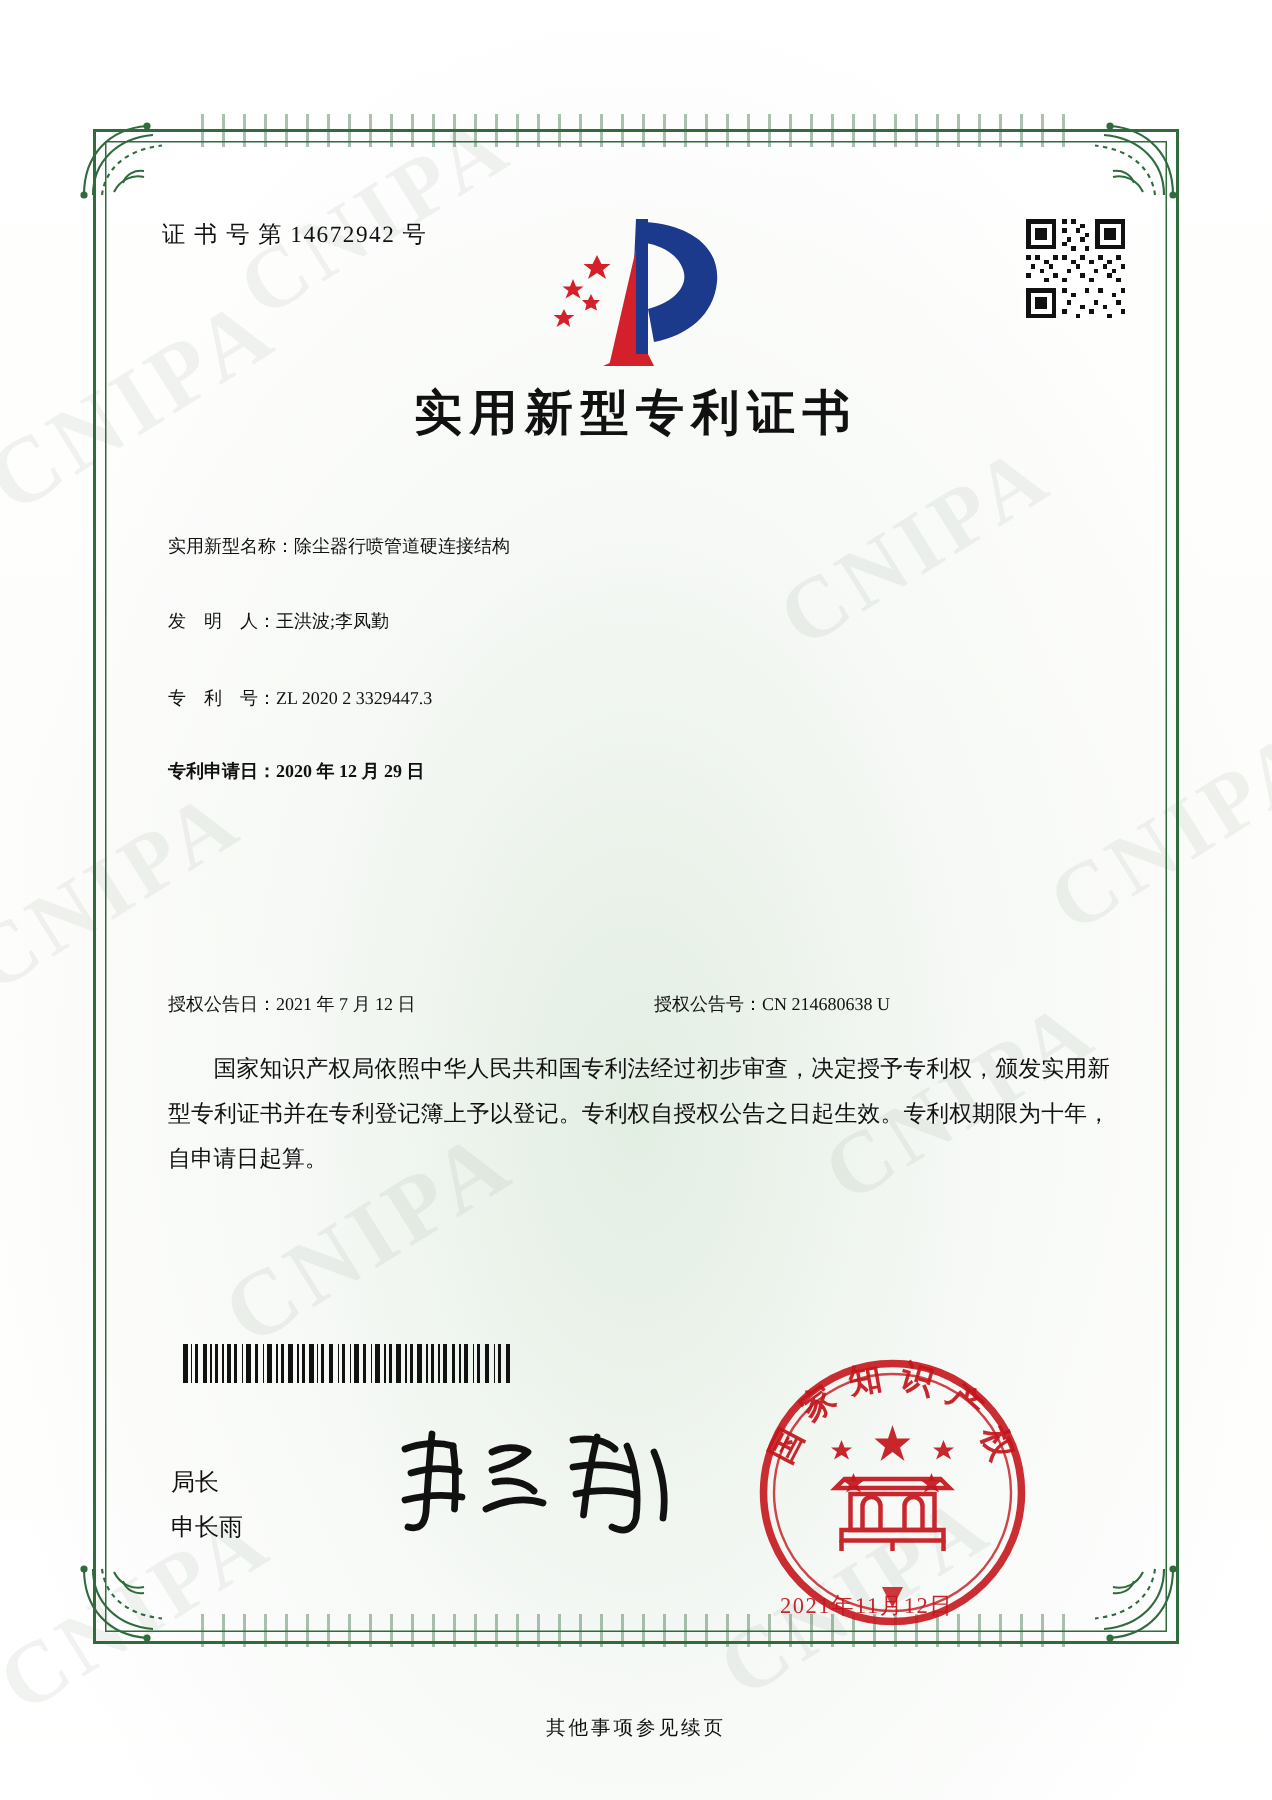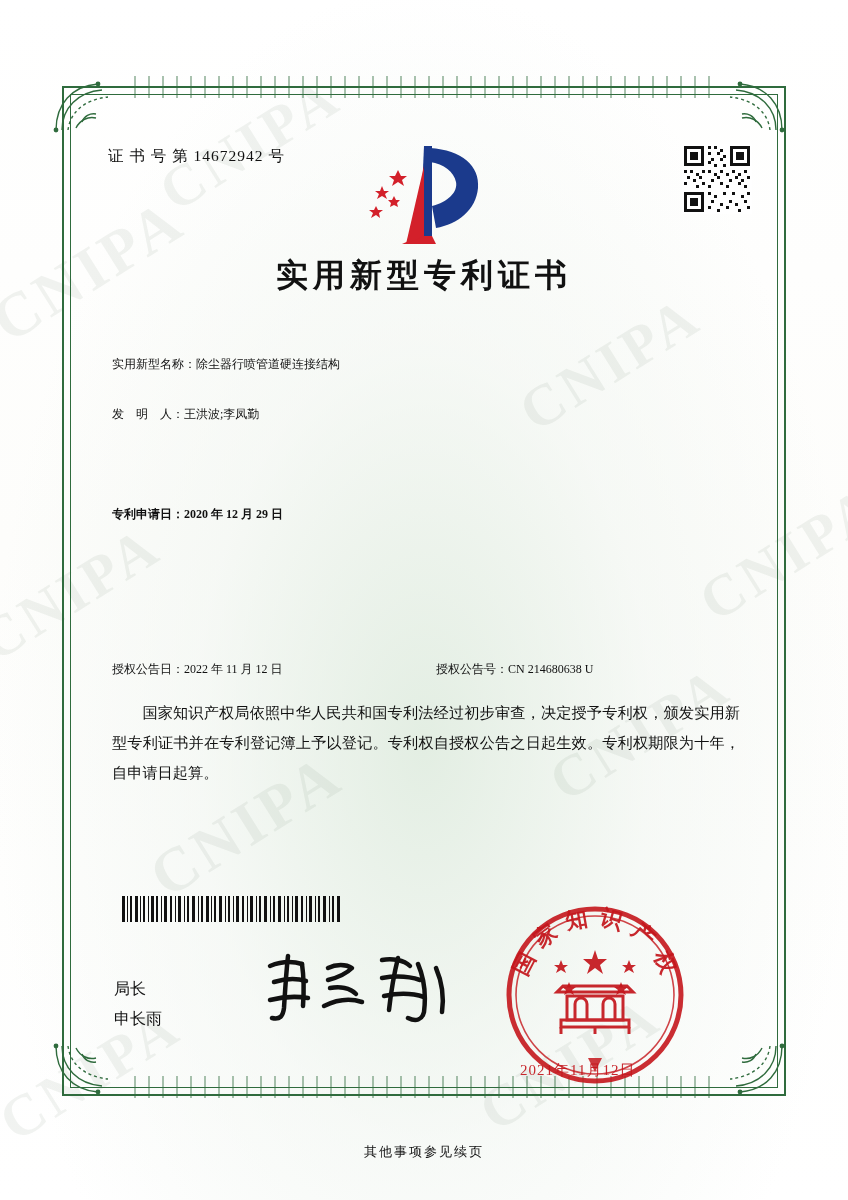--- a/index.html
+++ b/index.html
@@ -308,26 +308,29 @@
   </div>
 
   <div id="title">实用新型专利证书</div>
 
   <div class="field" style="top:356px;">
     <span class="flabel">实用新型名称：</span><span class="fvalue">除尘器行喷管道硬连接结构</span>
   </div>
   <div class="field" style="top:406px;">
     <span class="flabel">发　明　人：</span><span class="fvalue">王洪波;李凤勤</span>
   </div>
+  <div class="field" style="top:457px;">
+    <span class="flabel">专　利　号：</span><span class="fvalue">ZL 2020 2 3329447.3</span>
+  </div>
   <div class="field" style="top:506px;font-weight:bold;">
     <span class="flabel">专利申请日：</span><span class="fvalue">2020 年 12 月 29 日</span>
   </div>
 
   <div class="field" style="top:661px;">
-    <span class="flabel">授权公告日：</span><span class="fvalue">2022 年 11 月 12 日</span>
+    <span class="flabel">授权公告日：</span><span class="fvalue">2021 年 7 月 12 日</span>
   </div>
   <div class="field" style="top:661px;left:436px;">
     <span class="flabel">授权公告号：</span><span class="fvalue">CN 214680638 U</span>
   </div>
 
   <div class="para" style="top:698px;">国家知识产权局依照中华人民共和国专利法经过初步审查，决定授予专利权，颁发实用新型专利证书并在专利登记簿上予以登记。专利权自授权公告之日起生效。专利权期限为十年，自申请日起算。</div>
 
   <div id="barcode">
     <svg viewBox="0 0 222 26" width="222" height="26" shape-rendering="crispEdges">
       <g fill="#111">

